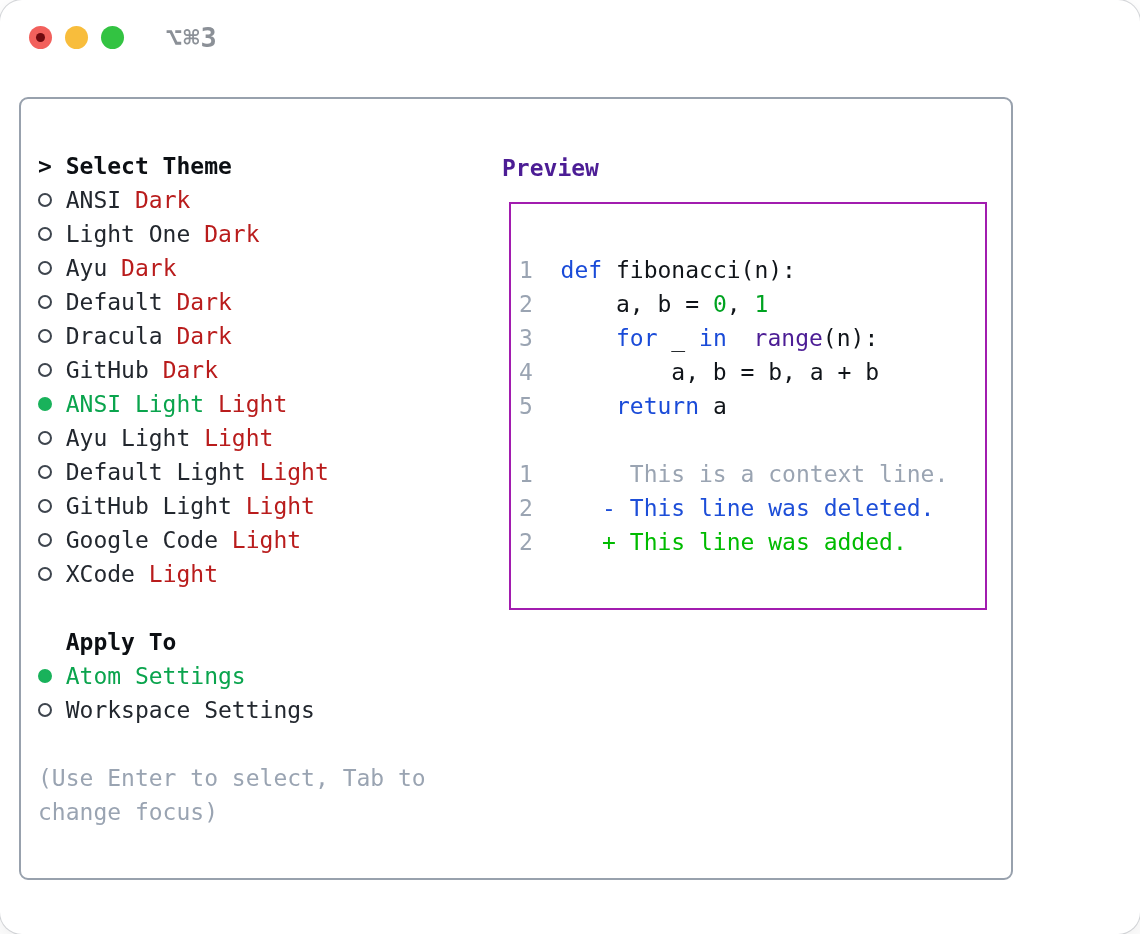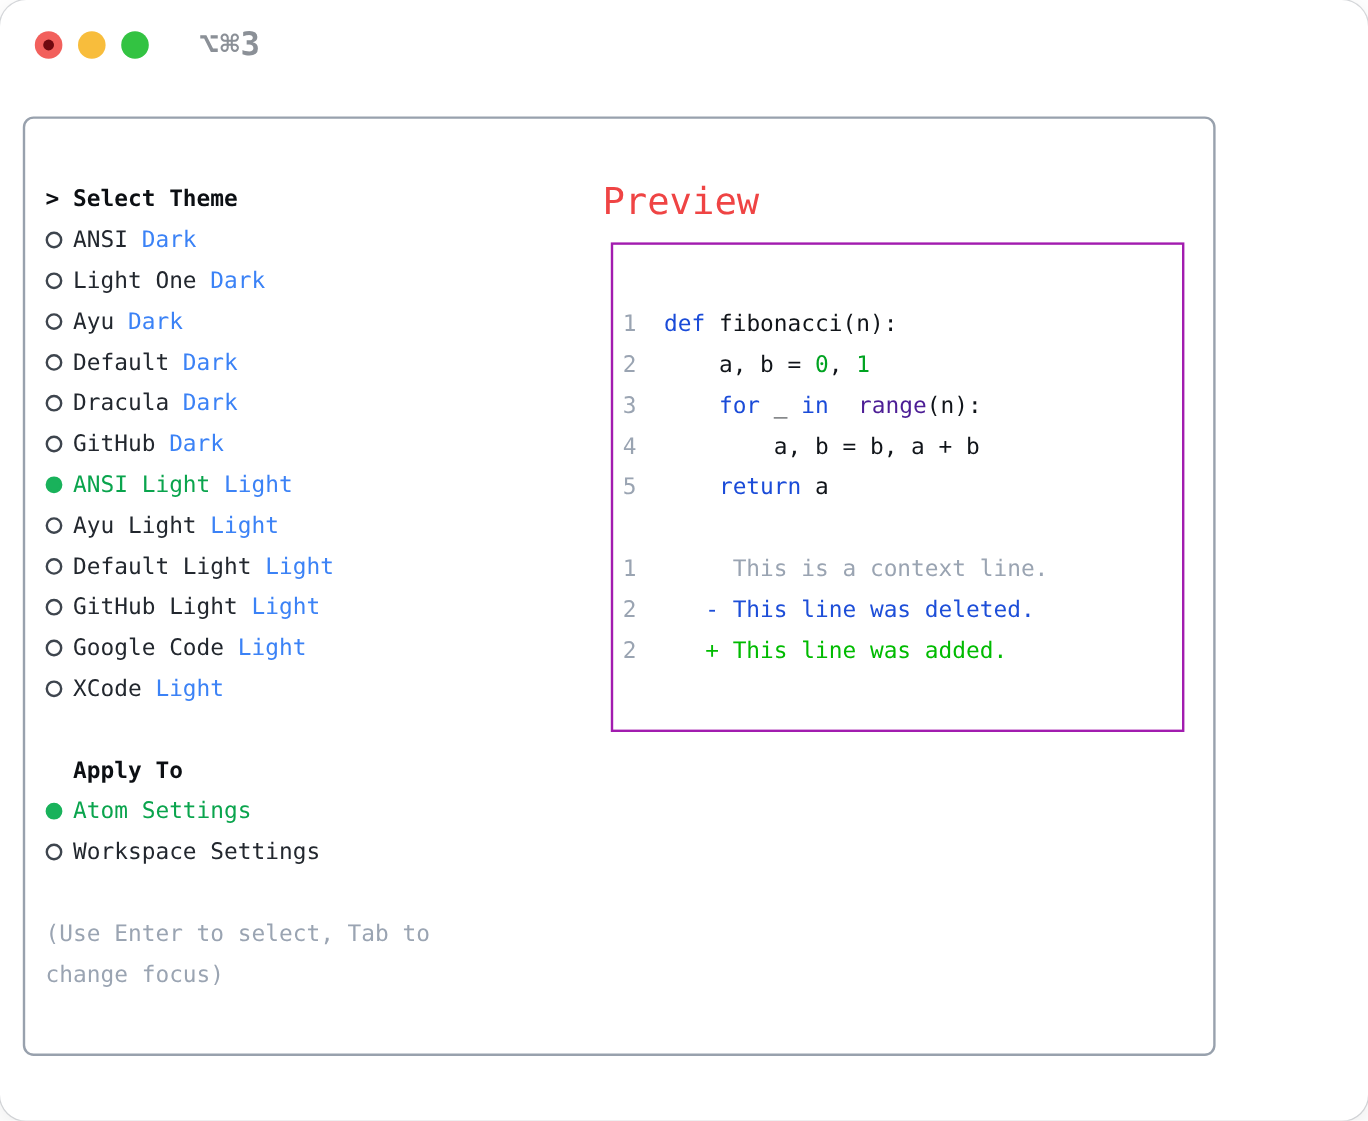--- a/index.html
+++ b/index.html
@@ -31,37 +31,37 @@
     position: absolute; left: 166px; top: 22px;
     font-size: 27px; font-weight: bold; color: #8b9097; letter-spacing: 1px;
   }
   
   .main-box {
     position: absolute; left: 19px; top: 97px;
     width: 994px; height: 783px;
     border: 2px solid #98a1ad; border-radius: 9px;
     background: #ffffff; box-sizing: border-box;
   }
-  .line { height: 34px; line-height: 34px; white-space: pre; font-size: 19px; }
+  .line { height: 34px; line-height: 34px; white-space: pre; font-size: 23px; }
   
   .left-col { position: absolute; left: 17px; top: 50px; }
   .hdr { font-weight: bold; color: #0c0f13; }
   .item-name { color: #22272e; }
-  .item-variant { color: #3b82f6; text-align: center; }
+  .item-variant { color: #b91c1c; text-align: center; }
   .sel .item-name { color: #0aa44d; }
   .bullet { display: inline-block; width: 1ch; position: relative; height: 34px; vertical-align: top; }
   .bullet::after {
     content: ""; position: absolute; left: 0px; top: 10px;
     width: 10px; height: 10px; border-radius: 50%;
     border: 2px solid #3e454e; background: transparent;
   }
   .bullet.on::after { border-color: #19b25b; background: #19b25b; }
   .hint { color: #9aa4b2; }
   
-  .preview-hdr { position: absolute; left: 481px; top: 52px; font-weight: normal; color: #ef4444; font-size: 31px; line-height: 34px; white-space: pre; }
+  .preview-hdr { position: absolute; left: 481px; top: 52px; font-weight: bold; color: #4c1d95; font-size: 23px; line-height: 34px; white-space: pre; }
   .preview-box {
     position: absolute; left: 488px; top: 103px;
     width: 478px; height: 408px;
     border: 2px solid #a21caf;
     background: #ffffff; box-sizing: border-box;
     padding: 49px 0 0 8px; overflow: hidden;
   }
   .ln { color: #9aa4b2; }
   .seg-p    { color: #101419; }
   .seg-kw   { color: #1a4bd8; }

